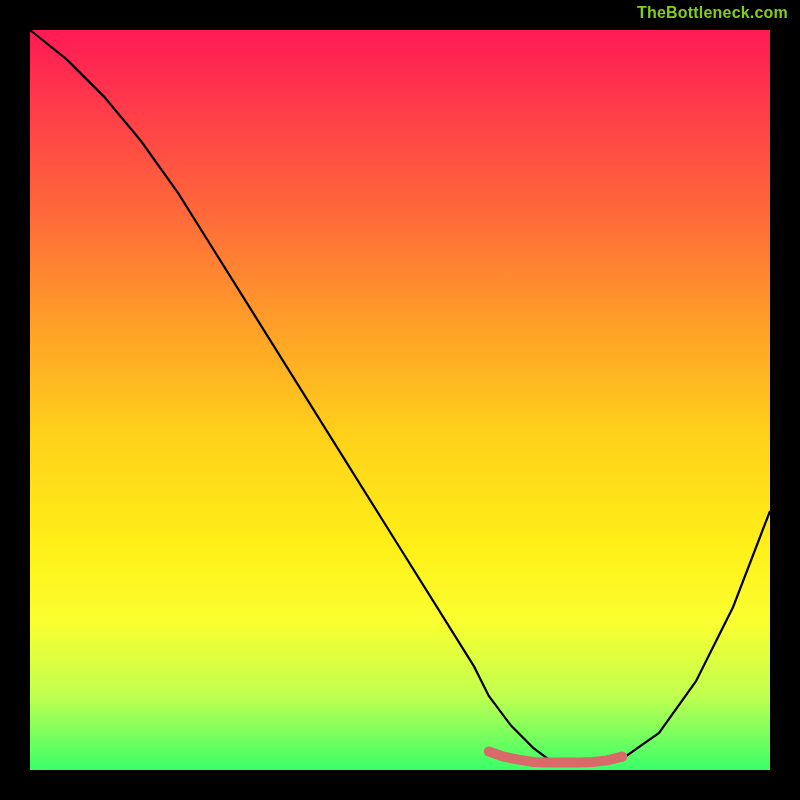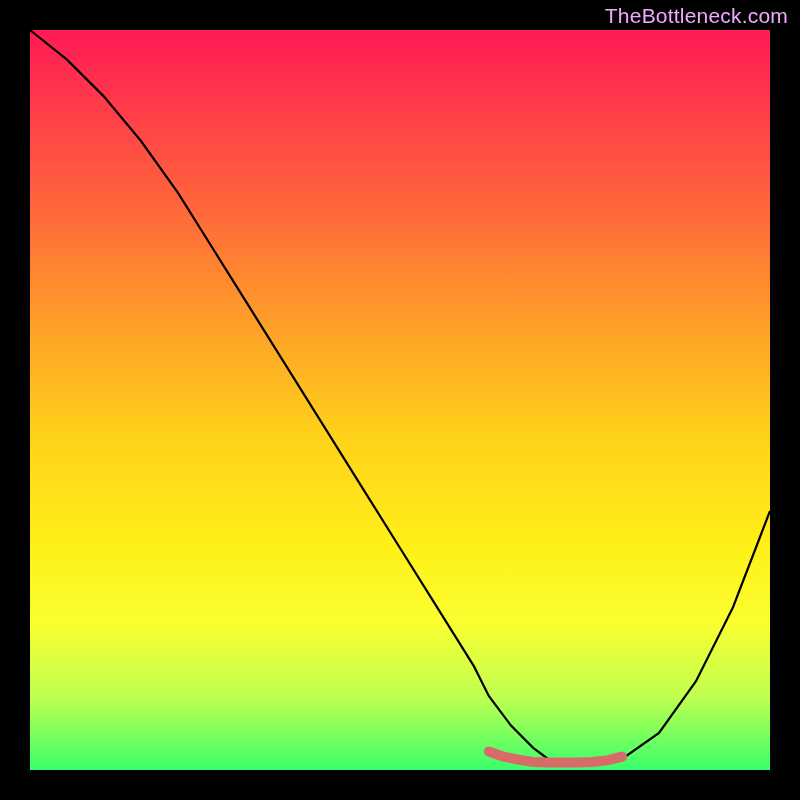--- a/index.html
+++ b/index.html
@@ -8,23 +8,23 @@
     width: 800px;
     height: 800px;
     background: #000;
     position: relative;
     font-family: Arial, sans-serif;
   }
   .watermark {
     position: absolute;
     top: 4px;
     right: 12px;
-    color: #f0abfc;
-    font-size: 21px;
-    font-weight: 400;
+    color: #84cc16;
+    font-size: 16px;
+    font-weight: 700;
     letter-spacing: 0.2px;
     z-index: 10;
   }
   .plot-area {
     position: absolute;
     left: 30px;
     top: 30px;
     width: 740px;
     height: 740px;
     background: linear-gradient(to bottom,

